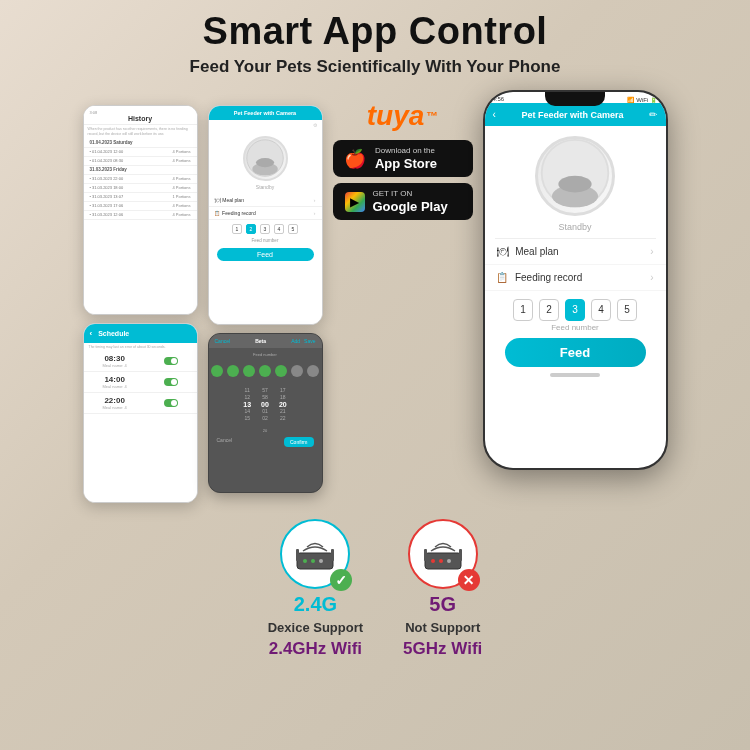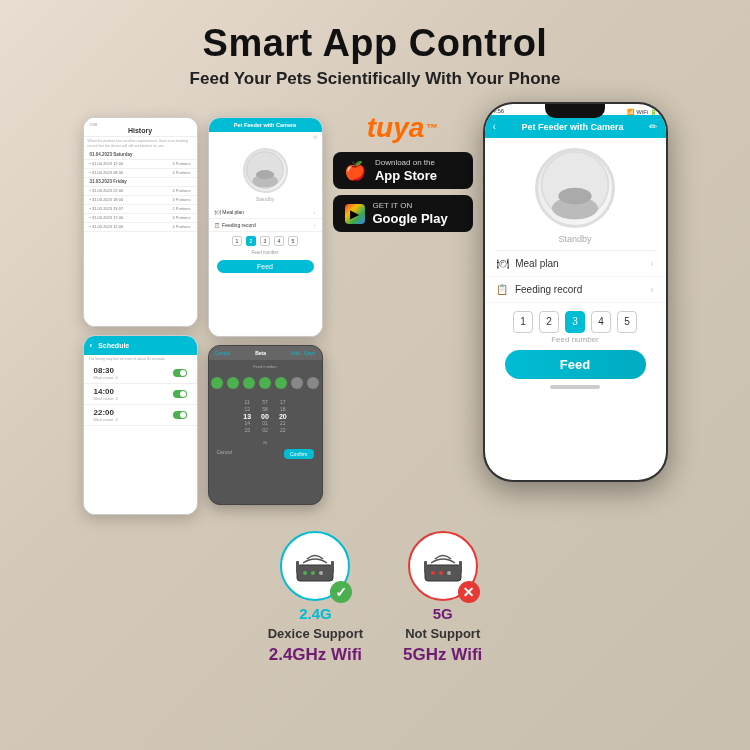--- a/index.html
+++ b/index.html
@@ -25,21 +25,21 @@
       width: 180px;
       height: 300px;
       opacity: 0.3;
     }
 
     
     .header {
       position: relative;
       z-index: 10;
       text-align: center;
-      padding-top: 22px;
+      padding-top: 10px;
     }
     .main-title {
       font-size: 38px;
       font-weight: 900;
       color: #111;
       letter-spacing: 0.5px;
     }
     .sub-title {
       font-size: 17px;
       font-weight: 700;
@@ -139,22 +139,23 @@
       font-size: 7px;
       font-weight: bold;
     }
     .ss-back {
       font-size: 8px;
     }
     .ss-item {
       display: flex;
       align-items: center;
       justify-content: space-between;
-      padding: 3px 10px;
+      padding: 3px 19px;
       border-bottom: 0.3px solid #f0f0f0;
+      text-align: center;
     }
     .ss-time { font-size: 8px; font-weight: bold; color: #333; }
     .ss-label { font-size: 4px; color: #aaa; }
     .toggle-on {
       width: 14px; height: 8px;
       background: #4CAF50;
       border-radius: 4px;
       position: relative;
     }
     .toggle-on::after {
@@ -357,21 +358,21 @@
       bottom: -4px; right: -4px;
       width: 22px; height: 22px;
       border-radius: 50%;
       display: flex; align-items: center; justify-content: center;
       font-size: 14px; font-weight: bold;
       color: white;
     }
     .wifi-badge.green { background: #4CAF50; }
     .wifi-badge.red { background: #e53935; }
     .wifi-freq {
-      font-size: 15px;
+      font-size: 20px;
       font-weight: 900;
       color: #00bcd4;
     }
     .wifi-freq.red { color: #701a75; }
     .wifi-label {
       font-size: 13px;
       font-weight: 700;
       color: #333;
       text-align: center;
     }

